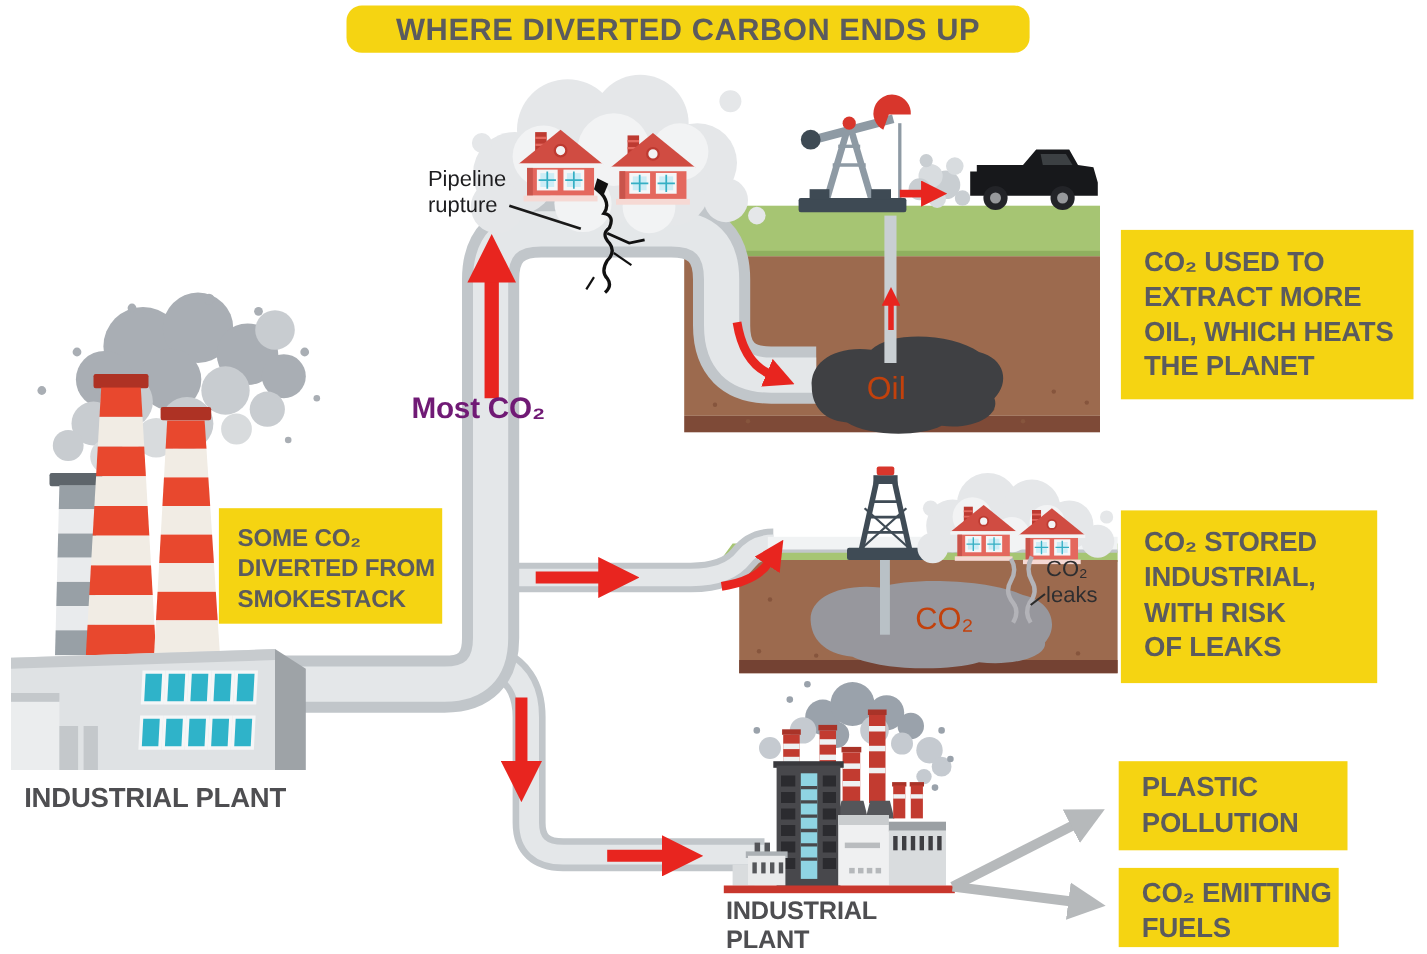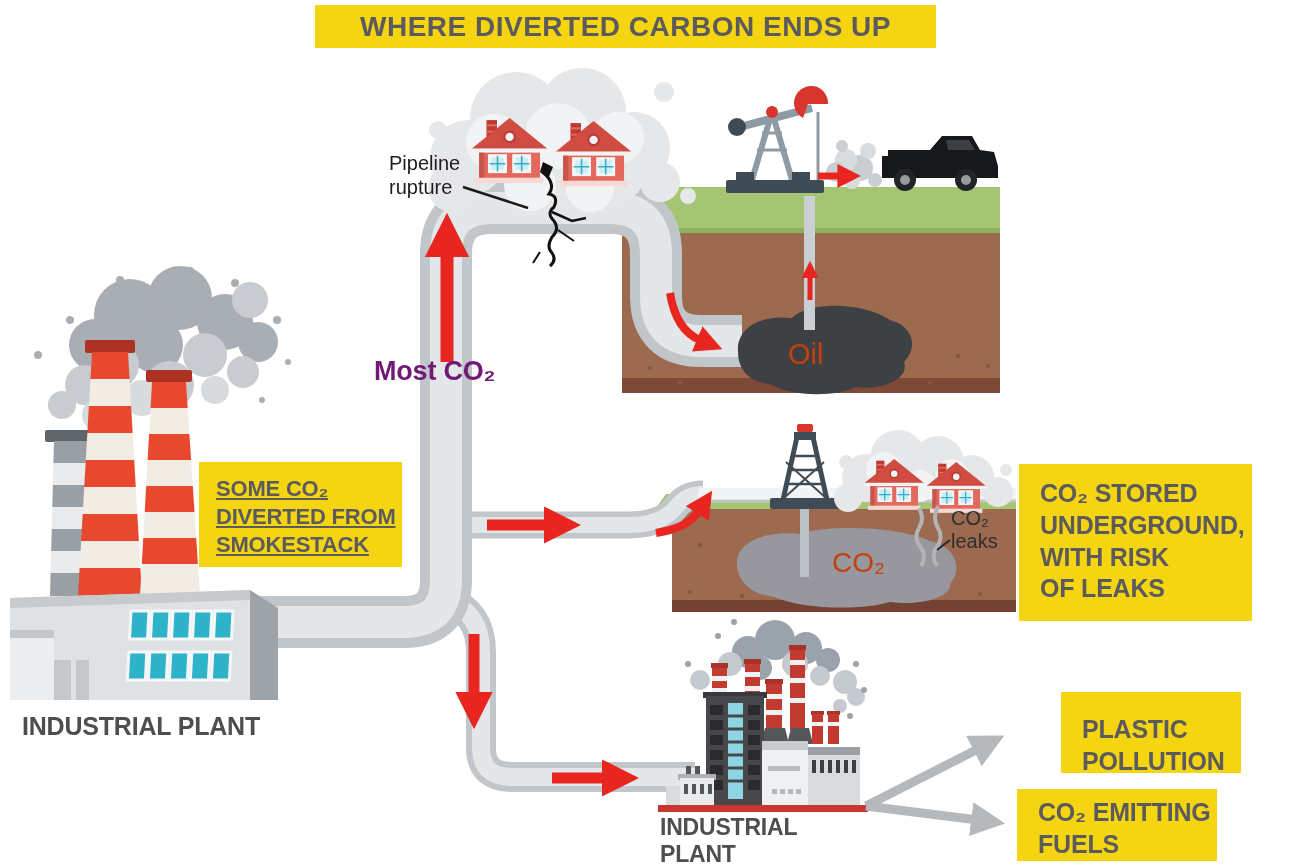--- a/index.html
+++ b/index.html
@@ -1,20 +1,20 @@
 <!DOCTYPE html>
 <html><head>
 <meta charset="utf-8">
 <style>
   html,body{margin:0;padding:0;background:#fff;}
   .stage{position:relative;width:1297px;height:867px;background:#ffffff;overflow:hidden;
          font-family:"Liberation Sans","DejaVu Sans",sans-serif;}
   .stage svg{position:absolute;left:0;top:0;z-index:1;}
   .lbl{position:absolute;z-index:2;white-space:pre-line;}
-  .banner{background:#F5D412;color:#5B5B5E;font-weight:bold;text-align:center;}
+  .banner{background:#F5D412;color:#5B5B5E;font-weight:bold;text-align:center;border-radius:14px;}
   .callout{background:#F5D412;color:#5B5B5E;font-weight:bold;box-sizing:border-box;
            line-height:1.27;letter-spacing:-0.2px;}
   .darklbl{color:#701a75;font-weight:bold;letter-spacing:-0.2px;}
   .plantlbl{color:#4E4E51;font-weight:bold;letter-spacing:-0.2px;}
   .whitelbl{color:#c2410c;}
 </style>
 </head>
 <body>
 
 <div class="stage">
@@ -430,31 +430,35 @@
   </g>
 
   <g stroke="#B6B9BB" fill="none" stroke-width="9">
     <line x1="866" y1="806" x2="980" y2="748" marker-end="url(#forkhead)"></line>
     <line x1="866" y1="806" x2="978" y2="820" marker-end="url(#forkhead)"></line>
   </g>
 </svg>
 
 <div class="lbl banner" style="left:315px;top:5px;width:621px;height:43px;line-height:43px;font-size:28px;letter-spacing:.5px;">WHERE DIVERTED CARBON ENDS UP</div>
 
-<div class="lbl callout" style="left:199px;top:462px;width:203px;height:105px;padding:13px 0 0 17px;font-size:22px;text-decoration:underline;">SOME CO₂
+<div class="lbl callout" style="left:199px;top:462px;width:203px;height:105px;padding:13px 0 0 17px;font-size:22px;">SOME CO₂
 DIVERTED FROM
 SMOKESTACK</div>
 
+<div class="lbl callout" style="left:1019px;top:209px;width:266px;height:154px;padding:14px 0 0 21px;font-size:25px;">CO₂ USED TO
+EXTRACT MORE
+OIL, WHICH HEATS
+THE PLANET</div>
 
 <div class="lbl callout" style="left:1019px;top:464px;width:233px;height:157px;padding:14px 0 0 21px;font-size:25px;">CO₂ STORED
-UNDERGROUND,
+INDUSTRIAL,
 WITH RISK
 OF LEAKS</div>
 
-<div class="lbl callout" style="left:1017px;top:692px;width:180px;height:81px;padding:22px 0 0 21px;font-size:25px;margin-left:44px;">PLASTIC
+<div class="lbl callout" style="left:1017px;top:692px;width:208px;height:81px;padding:9px 0 0 21px;font-size:25px;">PLASTIC
 POLLUTION</div>
 
 <div class="lbl callout" style="left:1017px;top:789px;width:200px;height:72px;padding:8px 0 0 21px;font-size:25px;">CO₂ EMITTING
 FUELS</div>
 
 <div class="lbl" style="left:389px;top:151px;font-size:20px;color:#1D1D1F;line-height:1.2;">Pipeline
 rupture</div>
 
 <div class="lbl darklbl" style="left:374px;top:356px;font-size:27px;">Most CO₂</div>
 

